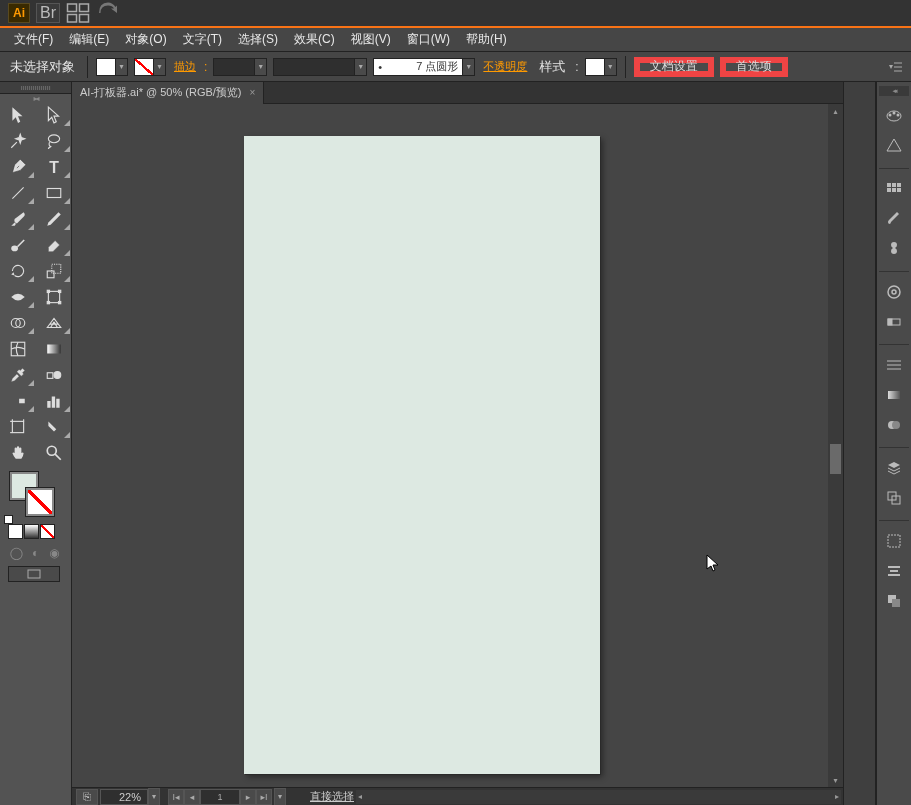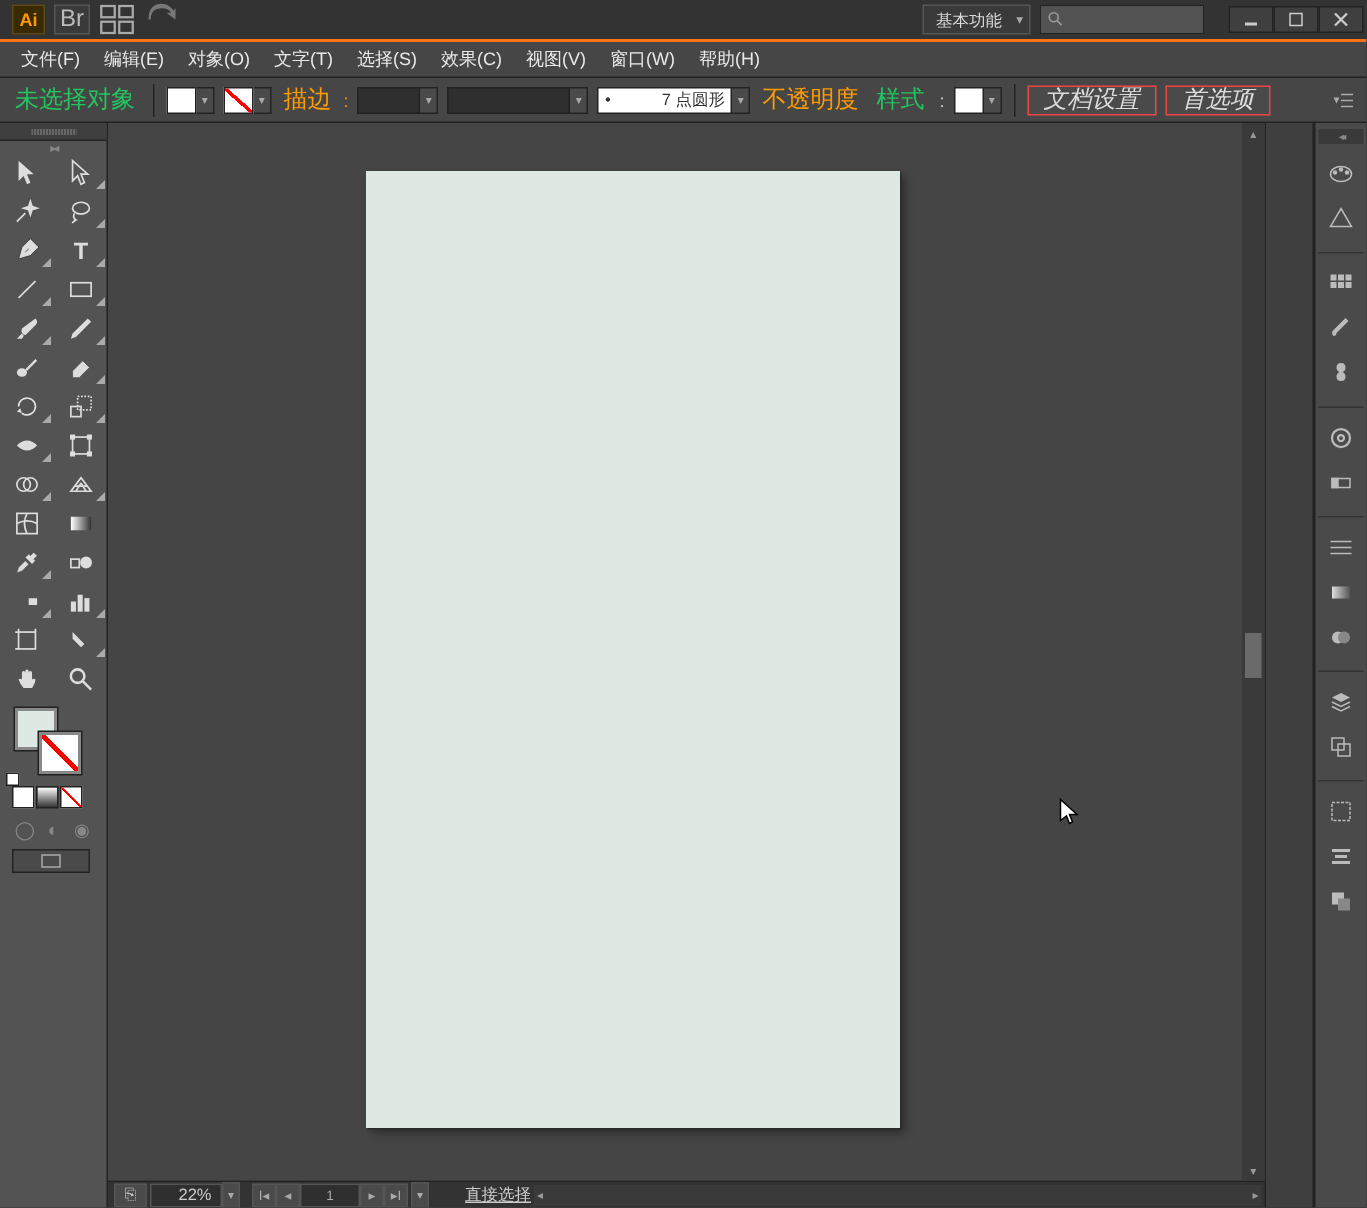--- a/index.html
+++ b/index.html
@@ -18,30 +18,30 @@
 .searchbox svg { width:12px; height:12px; }
 .win-btns { display:flex; gap:0; margin-left:10px; }
 .win-btn { width:30px; height:18px; background:#3f3f3f; border:1px solid #222; display:flex; align-items:center; justify-content:center; color:#ccc; font-size:12px; }
 
 
 .menubar { height:24px; background:#464646; display:flex; align-items:center; padding-left:8px; gap:4px; border-bottom:1px solid #222; }
 .menu-item { padding:2px 6px; font-size:12px; color:#e8e8e8; }
 
 
 .controlbar { height:30px; background:#464646; display:flex; align-items:center; padding:0 6px; gap:6px; border-bottom:1px solid #222; }
-.cb-label { color:#22c55e; font-size:16px; padding:0 4px; }
+.cb-label { color:#e5e5e5; font-size:13px; padding:0 4px; }
 .cb-swatch { width:20px; height:18px; border:1px solid #222; }
 .cb-swatch.white { background:#fff; }
 .cb-swatch.none { background:#fff; position:relative; }
 .cb-swatch.none:after { content:""; position:absolute; left:0; right:0; top:0; bottom:0; background:linear-gradient(to top right,transparent 45%,red 45%,red 55%,transparent 55%); }
 .cb-dd { width:12px; height:18px; border:1px solid #222; border-left:none; background:#4a4a4a; display:flex; align-items:center; justify-content:center; font-size:8px; color:#aaa; }
-.cb-orange { color:#ff9a00; font-size:16px; padding:0 2px; }
+.cb-orange { color:#ff9a00; font-size:11px; padding:0 2px; text-decoration:underline; }
 .cb-sep { width:1px; height:22px; background:#222; margin:0 2px; }
 .cb-field { height:18px; background:#2f2f2f; border:1px solid #222; padding:0 4px; display:flex; align-items:center; color:#ccc; font-size:11px; }
-.cb-btn { height:20px; padding:0 10px; background:#4a4a4a; border:1px solid #ef4444; display:flex; align-items:center; font-size:16px; color:#ddd;font-style:italic; }
+.cb-btn { height:20px; padding:0 10px; background:#4a4a4a; border:6px solid #ef4444; display:flex; align-items:center; font-size:12px; color:#ddd; }
 .cb-menu-icon { margin-left:auto; width:18px; height:16px; display:flex; align-items:center; justify-content:center; color:#aaa; }
 
 
 .main { display:flex; height:723px; }
 
 
 .left-tools { width:72px; background:#535353; border-right:1px solid #222; display:flex; flex-direction:column; }
 .lt-head { height:12px; background:#3f3f3f; border-bottom:1px solid #222; display:flex; align-items:center; justify-content:center; }
 .lt-head span { width:30px; height:4px; background:repeating-linear-gradient(90deg,#666,#666 1px,#444 1px,#444 2px); }
 .lt-grip { height:8px; display:flex; align-items:center; justify-content:center; padding:2px 0; }
@@ -110,49 +110,20 @@
           <rect x="1" y="9" width="6" height="5"></rect>
           <rect x="9" y="9" width="6" height="5"></rect>
         </svg>
     </div>
     <div class="title-tb-icon">
       <svg viewBox="0 0 16 16" fill="#777">
           <path d="M3 8 Q3 3 8 3 Q11 3 12 5 L10 5 L14 8 L14 3 L13 4 Q11 1 8 1 Q2 1 2 8 Z"></path>
         </svg>
     </div>
   </div>
-  <div class="titlebar-right">
-    <div class="workspace-dd">
-        <span>基本功能</span>
-      </div>
-    <div class="searchbox">
-      <svg viewBox="0 0 16 16" fill="none" stroke="#999" stroke-width="1.5">
-          <circle cx="6" cy="6" r="4"></circle>
-          <line x1="9" y1="9" x2="13" y2="13"></line>
-        </svg>
-    </div>
-    <div class="win-btns">
-      <div class="win-btn">
-          <svg width="10" height="10">
-            <rect x="1" y="7" width="8" height="2" fill="#ccc"></rect>
-          </svg>
-        </div>
-      <div class="win-btn">
-          <svg width="10" height="10" fill="none" stroke="#ccc">
-            <rect x="1" y="1" width="8" height="8"></rect>
-          </svg>
-        </div>
-      <div class="win-btn">
-          <svg width="10" height="10" stroke="#ccc" stroke-width="1.5">
-            <line x1="1" y1="1" x2="9" y2="9"></line>
-            <line x1="9" y1="1" x2="1" y2="9"></line>
-          </svg>
-        </div>
-    </div>
-  </div>
 </div>
 
 <div class="menubar">
   <div class="menu-item">文件(F)</div>
   <div class="menu-item">编辑(E)</div>
   <div class="menu-item">对象(O)</div>
   <div class="menu-item">文字(T)</div>
   <div class="menu-item">选择(S)</div>
   <div class="menu-item">效果(C)</div>
   <div class="menu-item">视图(V)</div>
@@ -404,20 +375,26 @@
     <div class="tear">
       <div class="tear-btn">
           <svg width="14" height="10" fill="none" stroke="#aaa">
             <rect x="1" y="1" width="12" height="8"></rect>
           </svg>
         </div>
     </div>
   </div>
 
   <div class="doc-wrap">
+    <div class="doc-tab-row">
+      <div class="doc-tab">
+        <span>AI-打板器.ai* @ 50% (RGB/预览)</span>
+        <span class="close">×</span>
+      </div>
+    </div>
     <div class="canvas-area">
       <div class="artboard"></div>
       <div class="cursor">
         <svg width="16" height="20" fill="#fff" stroke="#000" stroke-width="1">
             <path d="M1 1 L1 15 L5 12 L7 17 L9 16 L7 11 L12 11 Z"></path>
           </svg>
       </div>
       <div class="vscroll">
         <div class="arrow-up">▴</div>
         <div class="thumb"></div>

